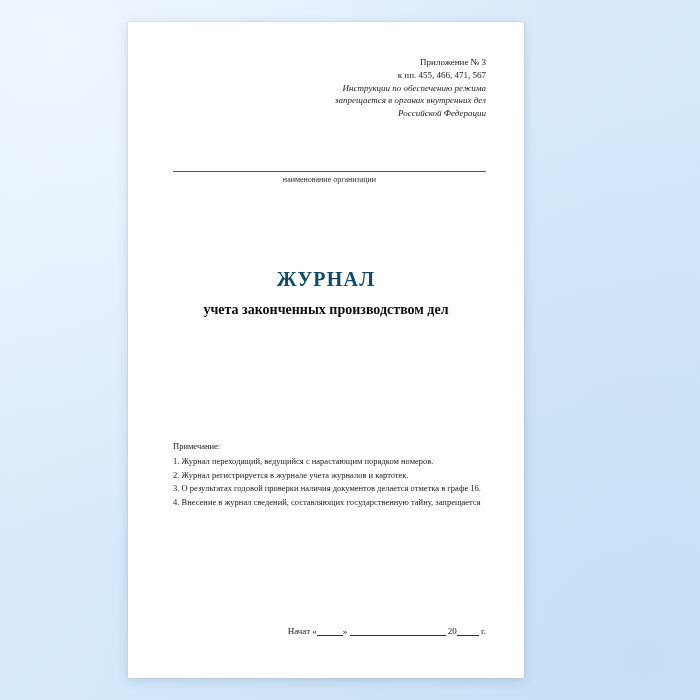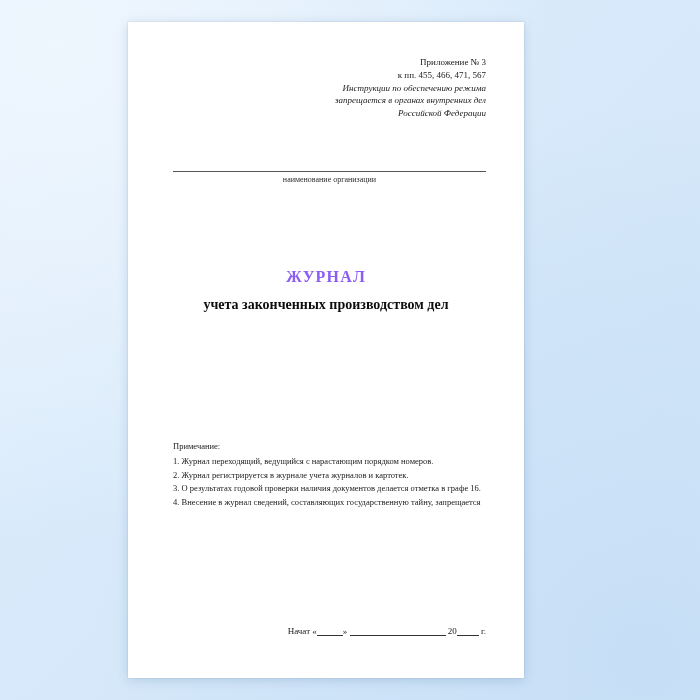--- a/index.html
+++ b/index.html
@@ -85,24 +85,24 @@
 
   
   #title-zone {
     position: absolute;
     left: 0;
     right: 0;
     top: 246px;
     text-align: center;
   }
   #doc-title {
-    font-size: 16px;
+    font-size: 20px;
     font-weight: bold;
     letter-spacing: 1.2px;
-    color: #8b5cf6;
+    color: #0c4a6e;
   }
   #doc-subtitle {
     margin-top: 11px;
     font-size: 14px;
     font-weight: bold;
     color: #0d0d0d;
   }
 
   
   #notes-zone {

